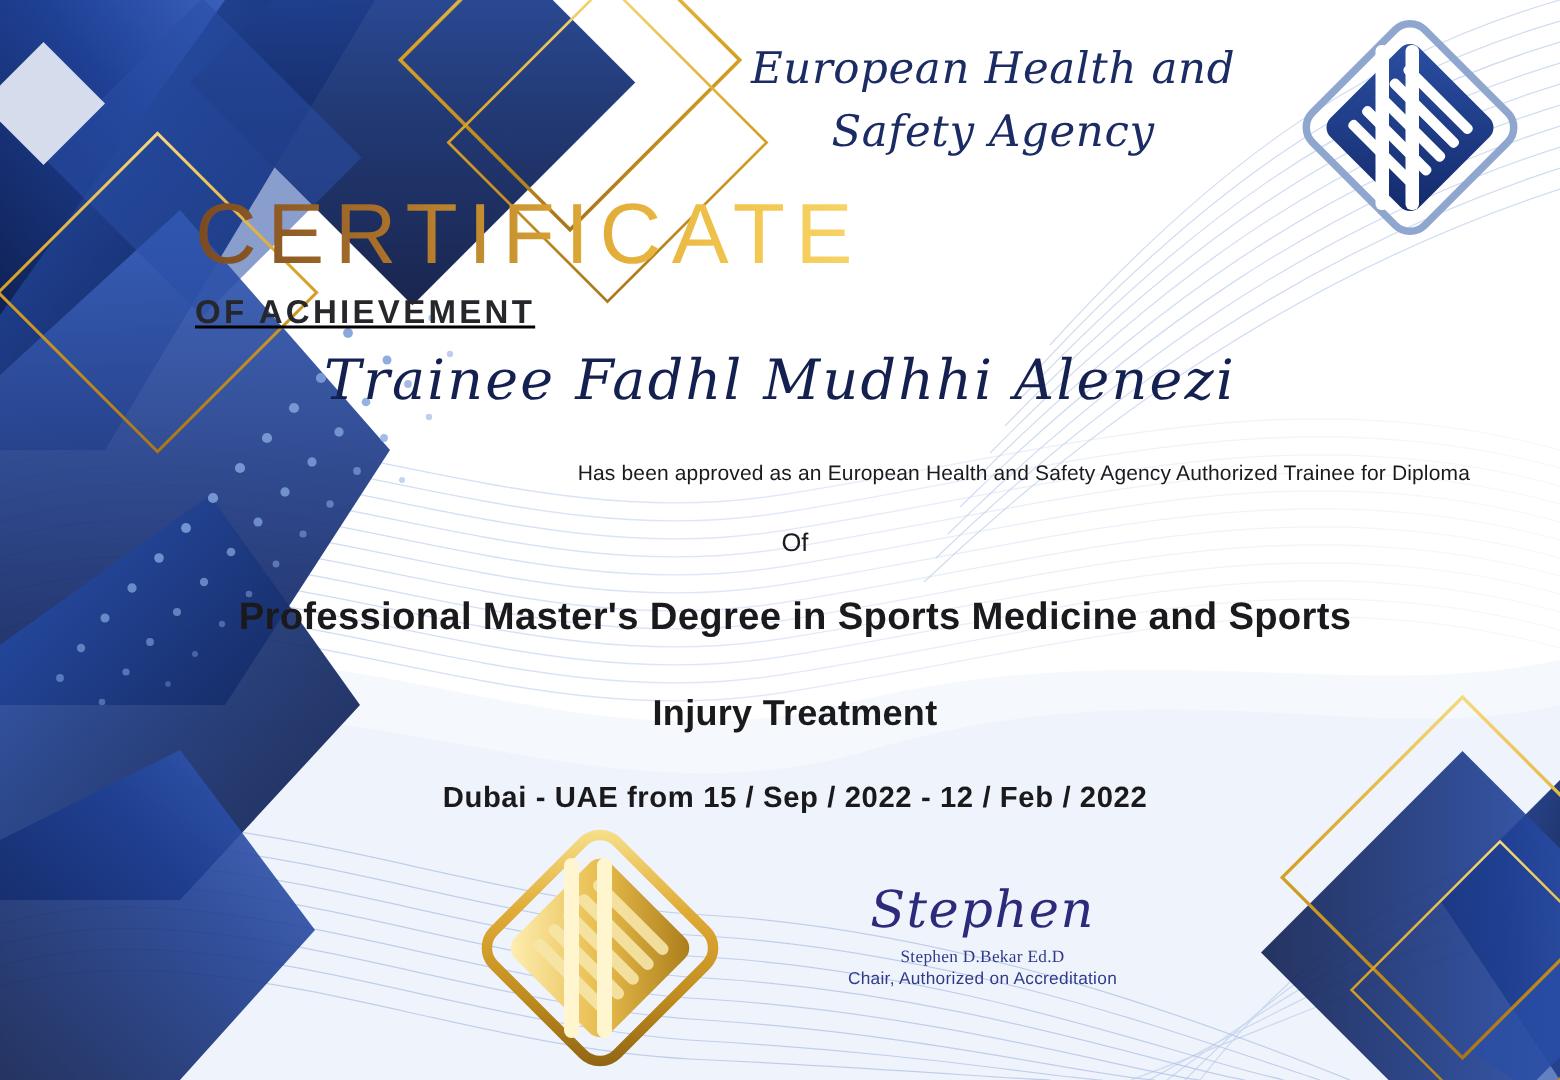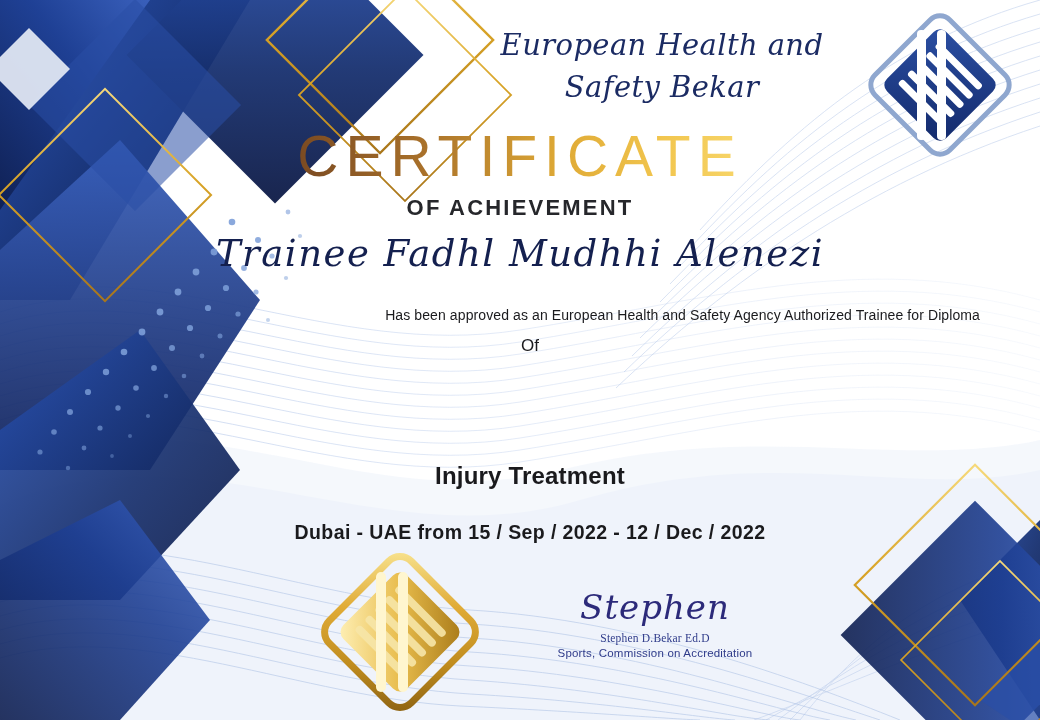--- a/index.html
+++ b/index.html
@@ -43,21 +43,22 @@
   .agency-name .l2 {
     display: block;
   }
 
   
   .title-wrap {
     position: absolute;
     left: 130px;
     top: 128px;
     width: 780px;
-    text-align: center;
+    text-align: left;
+    text-decoration: underline;
   }
   .cert-title {
     font-family: "Liberation Sans", sans-serif;
     font-size: 57px;
     font-weight: normal;
     letter-spacing: 7px;
     line-height: 1;
     white-space: nowrap;
   }
   .cert-title span {
@@ -94,21 +95,21 @@
     text-align: center;
     color: #1a1a1d;
   }
   .line-approved {
     top: 307px;
     font-size: 14px;
     letter-spacing: 0.1px;
     text-align: right;
   }
   .line-of {
-    top: 336px;
+    top: 352px;
     font-size: 17px;
   }
   .line-course-1 {
     top: 397px;
     font-size: 25.5px;
     font-weight: bold;
     letter-spacing: 0.2px;
   }
   .line-course-2 {
     top: 462px;
@@ -344,36 +345,37 @@
       </g>
       <g transform="rotate(-45 75 75)" fill="#ffffff">
         <rect x="52" y="20" width="9" height="110" rx="4"></rect>
         <rect x="72" y="20" width="9" height="110" rx="4"></rect>
       </g>
     </g>
   </svg>
 
   <div class="agency-name">
     <span>European Health and</span>
-    <span class="l2">Safety Bekar</span>
+    <span class="l2">Safety Agency</span>
   </div>
 
   <div class="title-wrap">
     <div class="cert-title">
       <span id="title-text" style="background:linear-gradient(90deg,#7a4a22 0%,#a8702a 28%,#e0ab36 60%,#f2c64f 82%,#f7d569 100%); -webkit-background-clip:text; background-clip:text; color:transparent;">CERTIFICATE</span>
     </div>
     <div class="cert-sub">OF ACHIEVEMENT</div>
   </div>
 
   <div class="recipient">Trainee Fadhl Mudhhi Alenezi</div>
 
   <div class="line line-approved">Has been approved as an European Health and Safety Agency Authorized Trainee for Diploma</div>
   <div class="line line-of">Of</div>
+  <div class="line line-course-1">Professional Master's Degree in Sports Medicine and Sports</div>
   <div class="line line-course-2">Injury Treatment</div>
-  <div class="line line-dates">Dubai - UAE from 15 / Sep / 2022  - 12 / Dec / 2022</div>
+  <div class="line line-dates">Dubai - UAE from 15 / Sep / 2022  - 12 / Feb / 2022</div>
 
   <svg style="position:absolute; left:320px; top:552px;" width="160" height="160" viewBox="0 0 160 160">
     <defs>
       <linearGradient id="sealGold" x1="0" y1="0" x2="1" y2="1">
         <stop offset="0%" stop-color="#f8e38f"></stop>
         <stop offset="35%" stop-color="#e0ab36"></stop>
         <stop offset="70%" stop-color="#c08c1e"></stop>
         <stop offset="100%" stop-color="#8d6212"></stop>
       </linearGradient>
       <linearGradient id="sealGold2" x1="0" y1="1" x2="1" y2="0">
@@ -395,16 +397,16 @@
       <g transform="rotate(-45 80 80)" fill="#fff6cf">
         <rect x="56" y="20" width="10" height="120" rx="5"></rect>
         <rect x="78" y="20" width="10" height="120" rx="5"></rect>
       </g>
     </g>
   </svg>
 
   <div class="sig-block">
     <div class="sig-script">Stephen</div>
     <div class="sig-name">Stephen D.Bekar Ed.D</div>
-    <div class="sig-role">Sports, Commission on Accreditation</div>
+    <div class="sig-role">Chair, Authorized on Accreditation</div>
   </div>
 
 </div>
 
 </body></html>

